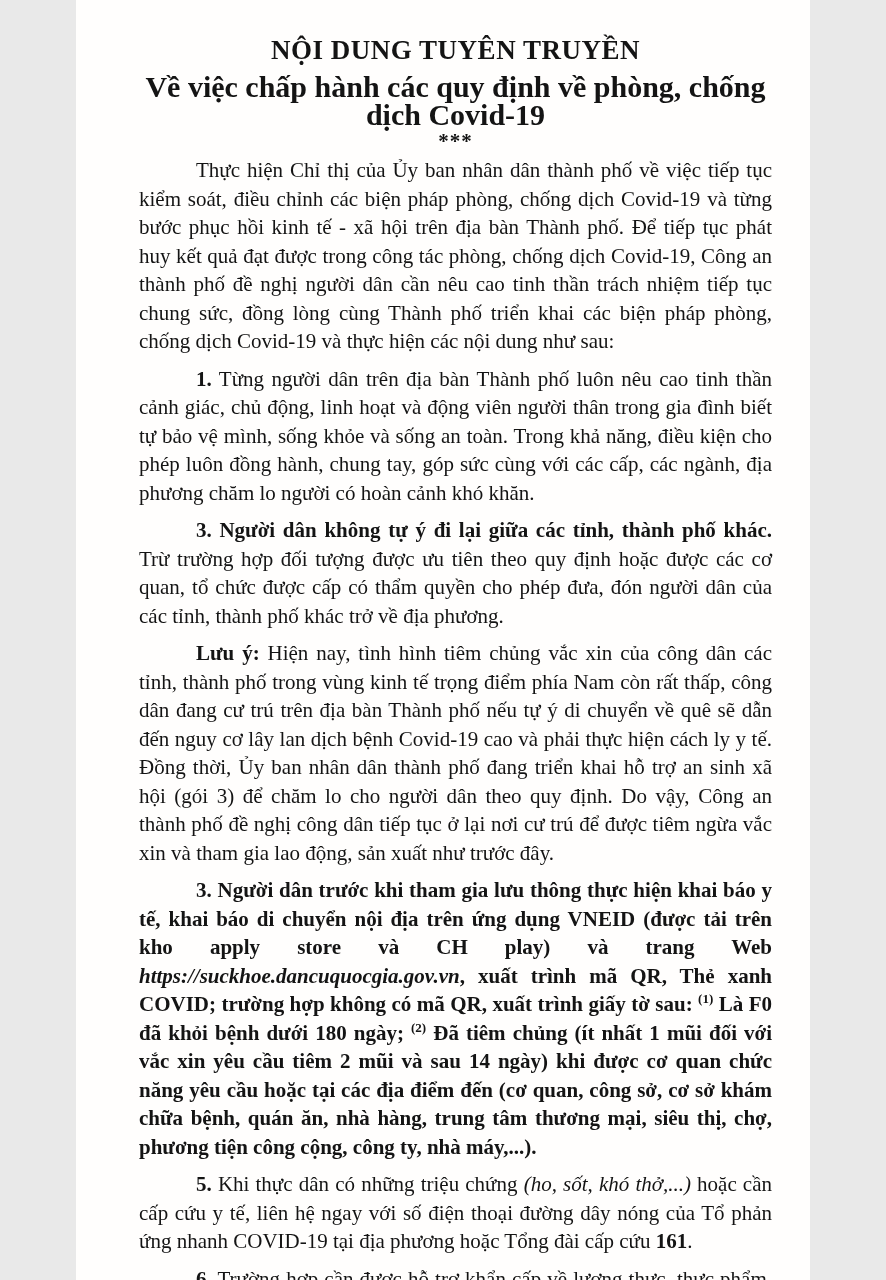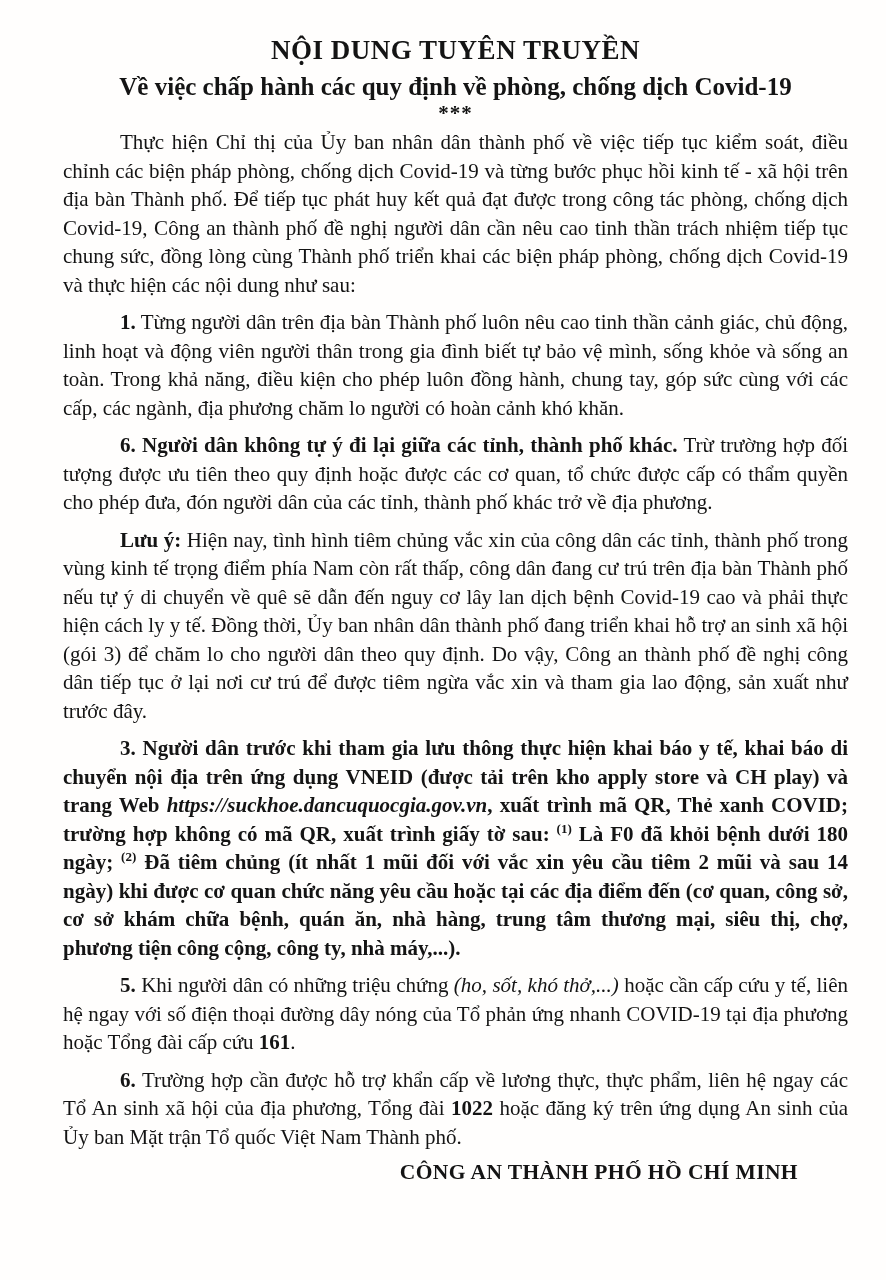--- a/index.html
+++ b/index.html
@@ -1,38 +1,38 @@
 <!DOCTYPE html>
 <html lang="vi"><head>
 <meta charset="utf-8">
 <style>
   html, body { margin: 0; padding: 0; background: #e9e9e9; }
   .page {
     position: relative;
-    width: 886px;
+    width: 734px;
     height: 1280px;
     margin: 0 auto;
     box-sizing: border-box;
     padding: 34px 38px 0 63px;
     background: #fffefd;
     color: #141414;
     font-family: "Liberation Serif", "DejaVu Serif", serif;
     overflow: hidden;
   }
   .doc-header { text-align: center; }
   .doc-title {
     margin: 0 0 7px 0;
     font-size: 27px;
     font-weight: bold;
     letter-spacing: 0.5px;
     line-height: 32px;
   }
   .doc-subtitle {
     margin: 0;
-    font-size: 25px;
+    font-size: 30px;
     font-weight: bold;
     line-height: 28px;
   }
   .doc-separator {
     font-size: 21px;
     font-weight: bold;
     line-height: 18px;
     margin: 3px 0 6px 0;
     letter-spacing: 1px;
   }
@@ -65,23 +65,23 @@
 <div class="page">
   <header class="doc-header">
     <h1 class="doc-title">NỘI DUNG TUYÊN TRUYỀN</h1>
     <h2 class="doc-subtitle">Về việc chấp hành các quy định về phòng, chống dịch Covid-19</h2>
     <div class="doc-separator">***</div>
   </header>
 
   <main class="doc-body">
     <p class="first"><span>Thực hiện Chỉ thị của Ủy ban nhân dân thành phố về việc tiếp tục kiểm soát, điều chỉnh các biện pháp phòng, chống dịch Covid-19 và từng bước phục hồi kinh tế - xã hội trên địa bàn Thành phố. Để tiếp tục phát huy kết quả đạt được trong công tác phòng, chống dịch Covid-19, Công an thành phố đề nghị người dân cần nêu cao tinh thần trách nhiệm tiếp tục chung sức, đồng lòng cùng Thành phố triển khai các biện pháp phòng, chống dịch Covid-19 và thực hiện các nội dung như sau:</span></p>
     <p><span class="run-b">1.</span><span> Từng người dân trên địa bàn Thành phố luôn nêu cao tinh thần cảnh giác, chủ động, linh hoạt và động viên người thân trong gia đình biết tự bảo vệ mình, sống khỏe và sống an toàn. Trong khả năng, điều kiện cho phép luôn đồng hành, chung tay, góp sức cùng với các cấp, các ngành, địa phương chăm lo người có hoàn cảnh khó khăn.</span></p>
-    <p><span class="run-b">6. Người dân không tự ý đi lại giữa các tỉnh, thành phố khác.</span><span> Trừ trường hợp đối tượng được ưu tiên theo quy định hoặc được các cơ quan, tổ chức được cấp có thẩm quyền cho phép đưa, đón người dân của các tỉnh, thành phố khác trở về địa phương.</span></p>
+    <p><span class="run-b">3. Người dân không tự ý đi lại giữa các tỉnh, thành phố khác.</span><span> Trừ trường hợp đối tượng được ưu tiên theo quy định hoặc được các cơ quan, tổ chức được cấp có thẩm quyền cho phép đưa, đón người dân của các tỉnh, thành phố khác trở về địa phương.</span></p>
     <p><span class="run-bi">Lưu ý:</span><span> Hiện nay, tình hình tiêm chủng vắc xin của công dân các tỉnh, thành phố trong vùng kinh tế trọng điểm phía Nam còn rất thấp, công dân đang cư trú trên địa bàn Thành phố nếu tự ý di chuyển về quê sẽ dẫn đến nguy cơ lây lan dịch bệnh Covid-19 cao và phải thực hiện cách ly y tế. Đồng thời, Ủy ban nhân dân thành phố đang triển khai hỗ trợ an sinh xã hội (gói 3) để chăm lo cho người dân theo quy định. Do vậy, Công an thành phố đề nghị công dân tiếp tục ở lại nơi cư trú để được tiêm ngừa vắc xin và tham gia lao động, sản xuất như trước đây.</span></p>
     <p><span class="run-b">3. Người dân trước khi tham gia lưu thông thực hiện khai báo y tế, khai báo di chuyển nội địa trên ứng dụng VNEID </span><span class="run-bi">(được tải trên kho apply store và CH play)</span><span class="run-b"> và trang Web </span><span class="run-biu">https://suckhoe.dancuquocgia.gov.vn</span><span class="run-b">, xuất trình mã QR, Thẻ xanh COVID; trường hợp không có mã QR, xuất trình giấy tờ sau: </span><span class="run-bsup">(1)</span><span class="run-b"> Là F0 đã khỏi bệnh dưới 180 ngày; </span><span class="run-bsup">(2)</span><span class="run-b"> Đã tiêm chủng </span><span class="run-bi">(ít nhất 1 mũi đối với vắc xin yêu cầu tiêm 2 mũi và sau 14 ngày)</span><span class="run-b"> khi được cơ quan chức năng yêu cầu hoặc tại các địa điểm đến </span><span class="run-bi">(cơ quan, công sở, cơ sở khám chữa bệnh, quán ăn, nhà hàng, trung tâm thương mại, siêu thị, chợ, phương tiện công cộng, công ty, nhà máy,...).</span></p>
-    <p><span class="run-b">5.</span><span> Khi người dân có những triệu chứng </span><span class="run-i">(ho, sốt, khó thở,...)</span><span> hoặc cần cấp cứu y tế, liên hệ ngay với số điện thoại đường dây nóng của Tổ phản ứng nhanh COVID-19 tại địa phương hoặc Tổng đài cấp cứu </span><span class="run-b">161</span><span>.</span></p>
+    <p><span class="run-b">5.</span><span> Khi thực dân có những triệu chứng </span><span class="run-i">(ho, sốt, khó thở,...)</span><span> hoặc cần cấp cứu y tế, liên hệ ngay với số điện thoại đường dây nóng của Tổ phản ứng nhanh COVID-19 tại địa phương hoặc Tổng đài cấp cứu </span><span class="run-b">161</span><span>.</span></p>
     <p><span class="run-b">6.</span><span> Trường hợp cần được hỗ trợ khẩn cấp về lương thực, thực phẩm, liên hệ ngay các Tổ An sinh xã hội của địa phương, Tổng đài </span><span class="run-b">1022</span><span> hoặc đăng ký trên ứng dụng An sinh của Ủy ban Mặt trận Tổ quốc Việt Nam Thành phố.</span></p>
   </main>
 
   <footer>
     <div class="signature">CÔNG AN THÀNH PHỐ HỒ CHÍ MINH</div>
   </footer>
 </div>
 
 </body></html>

